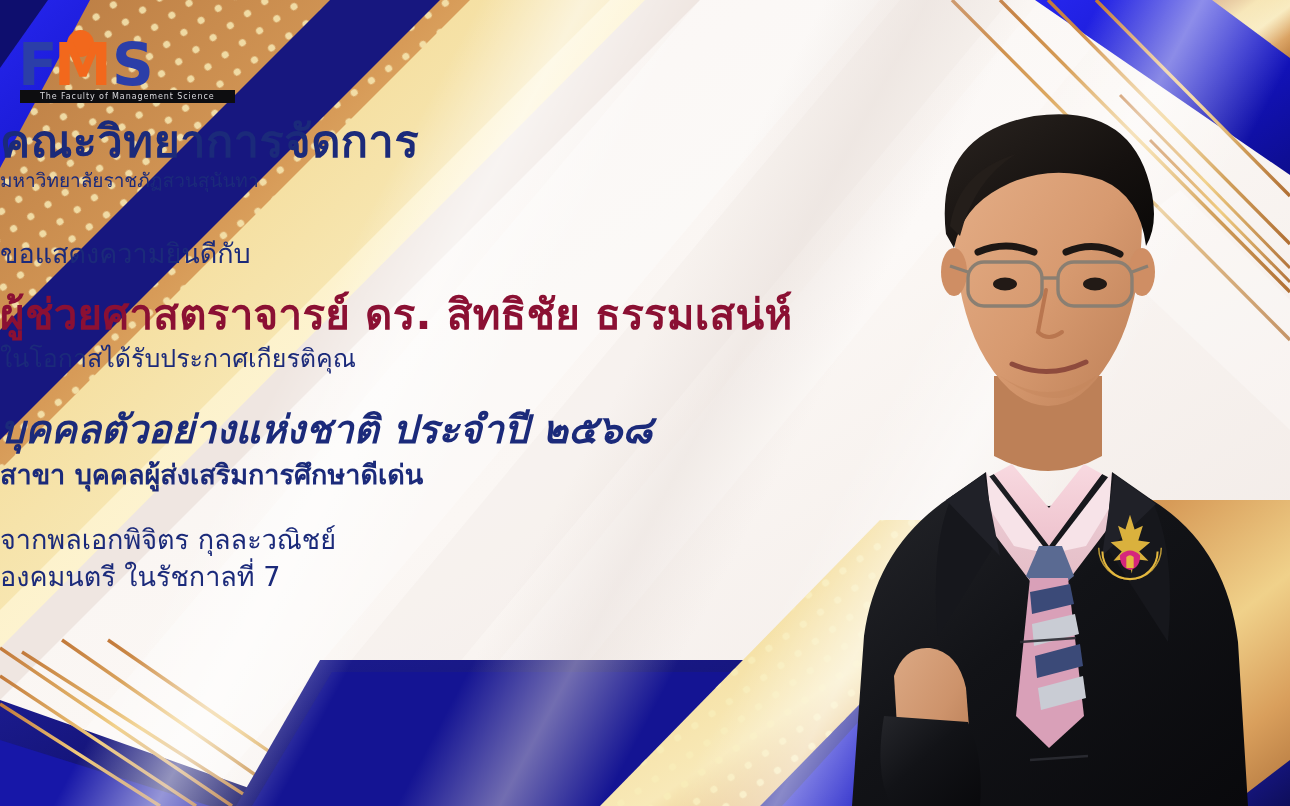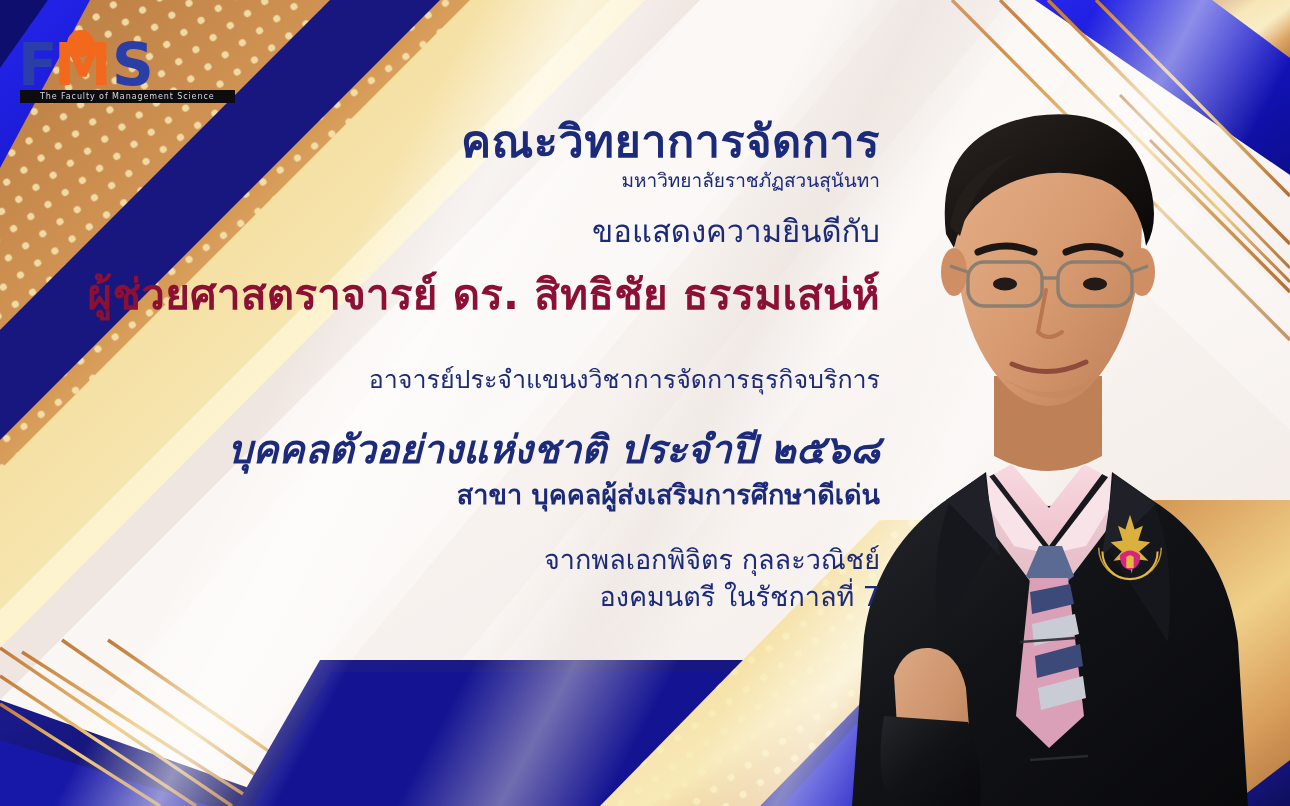--- a/index.html
+++ b/index.html
@@ -38,25 +38,25 @@
   .logo-tag{position:absolute;left:2px;top:62px;background:#0d0d10;color:#d8d8dc;
             font-size:8px;letter-spacing:.9px;padding:2px 20px;white-space:nowrap;
             font-family:"DejaVu Sans","Liberation Sans",sans-serif;}
 
   
   .portrait{position:absolute;right:26px;bottom:0;width:430px;height:730px;z-index:9;}
   .portrait svg{width:100%;height:100%;display:block;}
 
   
   .content{position:absolute;left:0;top:0;width:880px;height:806px;z-index:15;
-           display:flex;flex-direction:column;align-items:flex-end;}
+           display:flex;flex-direction:column;align-items:flex-start;}
   .line{text-align:center;white-space:nowrap;line-height:1.15;}
   .faculty{font-size:45px;color:#1b2a7a;font-weight:bold;margin-top:116px;letter-spacing:.5px;}
   .university{font-size:19px;color:#1b2a7a;margin-top:2px;}
-  .congrats{font-size:31px;color:#1b2a7a;margin-top:22px;}
+  .congrats{font-size:27px;color:#1b2a7a;margin-top:46px;}
   .person{font-size:42px;color:#8b1033;font-weight:bold;margin-top:22px;letter-spacing:.3px;}
   .role{font-size:25px;color:#1b2a7a;margin-top:46px;}
   .occasion{font-size:25px;color:#1b2a7a;margin-top:6px;}
   .award{font-size:39px;color:#1b2a7a;font-weight:bold;margin-top:34px;font-style:italic;}
   .award-field{font-size:27px;color:#1b2a7a;font-weight:bold;margin-top:6px;}
   .from-1{font-size:27px;color:#1b2a7a;margin-top:34px;}
   .from-2{font-size:27px;color:#1b2a7a;margin-top:6px;}
 </style>
 </head>
 <body>
@@ -288,20 +288,20 @@
       <span class="logo-s">S</span>
     </div>
     <div class="logo-tag">The Faculty of Management Science</div>
   </div>
 
   <div class="content">
     <div class="line faculty">คณะวิทยาการจัดการ</div>
     <div class="line university">มหาวิทยาลัยราชภัฏสวนสุนันทา</div>
     <div class="line congrats">ขอแสดงความยินดีกับ</div>
     <div class="line person">ผู้ช่วยศาสตราจารย์ ดร. สิทธิชัย ธรรมเสน่ห์</div>
-    <div class="line role">อาจารย์ประจำแขนงวิชาการจัดการธุรกิจบริการ</div>
+    <div class="line occasion">ในโอกาสได้รับประกาศเกียรติคุณ</div>
     <div class="line award">บุคคลตัวอย่างแห่งชาติ ประจำปี ๒๕๖๘</div>
     <div class="line award-field">สาขา บุคคลผู้ส่งเสริมการศึกษาดีเด่น</div>
     <div class="line from-1">จากพลเอกพิจิตร กุลละวณิชย์</div>
     <div class="line from-2">องคมนตรี ในรัชกาลที่ 7</div>
   </div>
 
 </div>
 
 </body></html>

